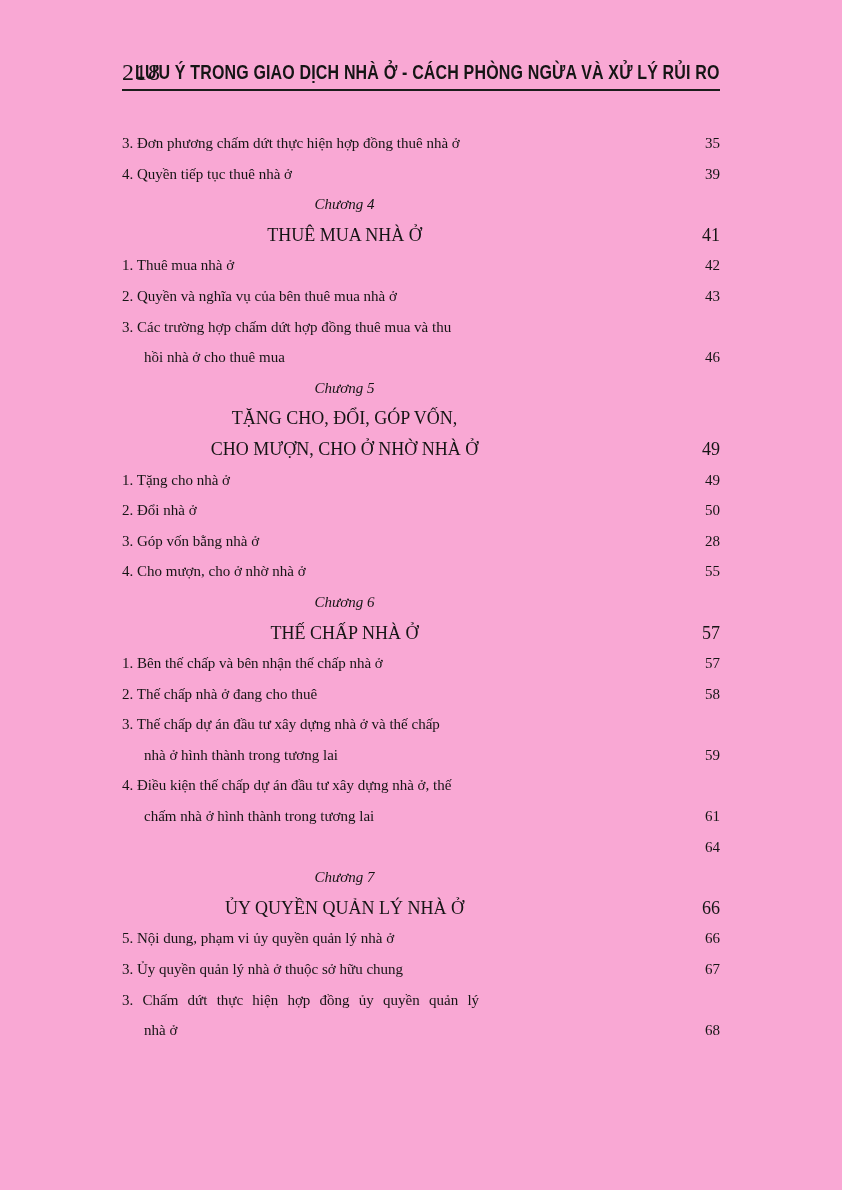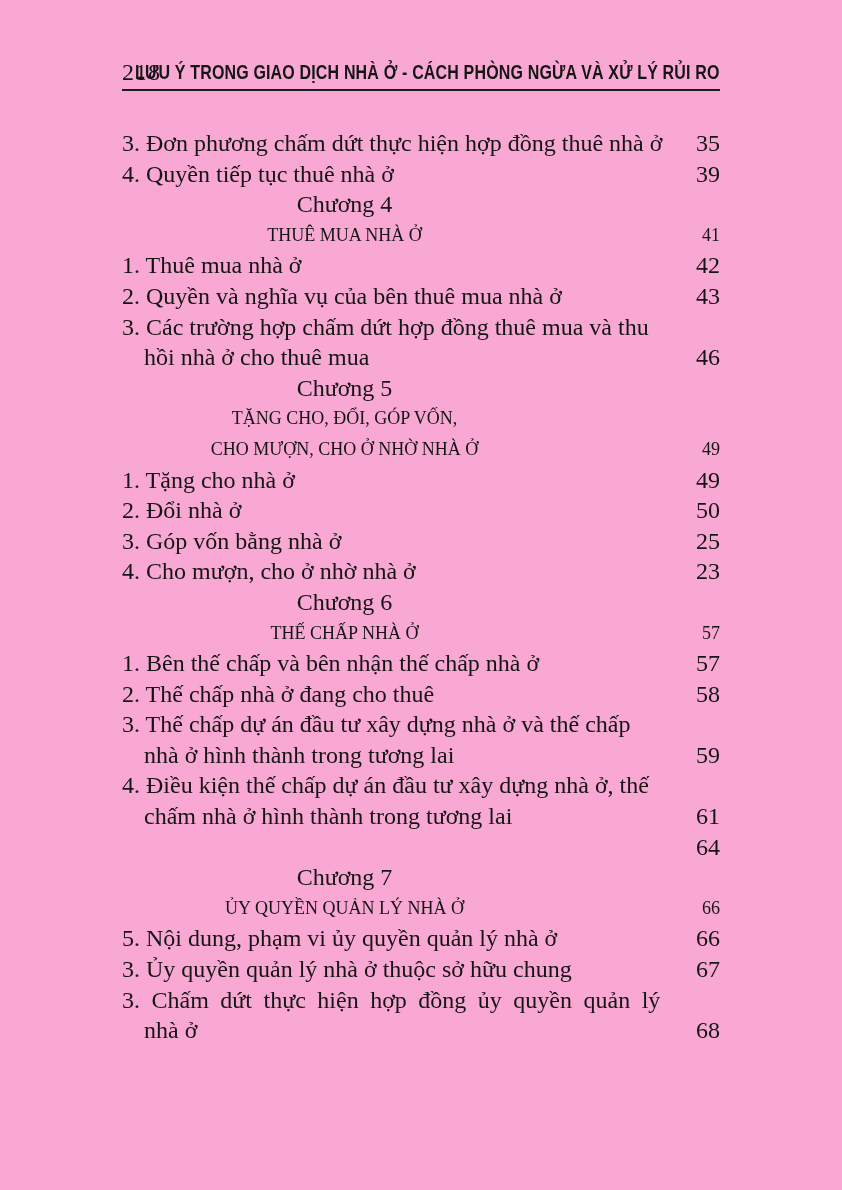--- a/index.html
+++ b/index.html
@@ -44,35 +44,35 @@
   
   .toc {
     position:absolute;
     left:122px; top:128px;
     width:598px;
   }
   .row {
     position:relative;
     height:30.6px;
     line-height:30.6px;
-    font-size:24px;
+    font-size:15px;
     white-space:nowrap;
   }
   .row .pg {
     position:absolute; right:0; top:0;
     line-height:30.6px;
   }
   .row.cont .txt { padding-left:22px; }
   .row.chapter .txt,
   .row.title .txt {
     display:block;
     width:445px;
     text-align:center;
   }
-  .row.chapter .txt { }
+  .row.chapter .txt { font-style:italic; }
   .row.title { font-size:18px; }
   .row.justify .txt { word-spacing:5.5px;font-family:Liberation Serif, serif; }
 </style>
 </head>
 <body>
 
 <div class="page">
 
   <div class="runhead">
     <span class="folio">218</span>
@@ -99,22 +99,22 @@
       </div>
     <div class="row title">
         <span class="txt">TẶNG CHO, ĐỔI, GÓP VỐN,</span>
       </div>
     <div class="row title">
         <span class="txt">CHO MƯỢN, CHO Ở NHỜ NHÀ Ở</span>
         <span class="pg">49</span>
       </div>
     <div class="row item"><span class="txt">1. Tặng cho nhà ở</span><span class="pg">49</span></div>
     <div class="row item"><span class="txt">2. Đổi nhà ở</span><span class="pg">50</span></div>
-    <div class="row item"><span class="txt">3. Góp vốn bằng nhà ở</span><span class="pg">25</span></div>
-    <div class="row item"><span class="txt">4. Cho mượn, cho ở nhờ nhà ở</span><span class="pg">23</span></div>
+    <div class="row item"><span class="txt">3. Góp vốn bằng nhà ở</span><span class="pg">28</span></div>
+    <div class="row item"><span class="txt">4. Cho mượn, cho ở nhờ nhà ở</span><span class="pg">55</span></div>
     <div class="row chapter">
         <span class="txt">Chương 6</span>
       </div>
     <div class="row title">
         <span class="txt">THẾ CHẤP NHÀ Ở</span>
         <span class="pg">57</span>
       </div>
     <div class="row item"><span class="txt">1. Bên thế chấp và bên nhận thế chấp nhà ở</span><span class="pg">57</span></div>
     <div class="row item"><span class="txt">2. Thế chấp nhà ở đang cho thuê</span><span class="pg">58</span></div>
     <div class="row item"><span class="txt">3. Thế chấp dự án đầu tư xây dựng nhà ở và thế chấp</span></div>

